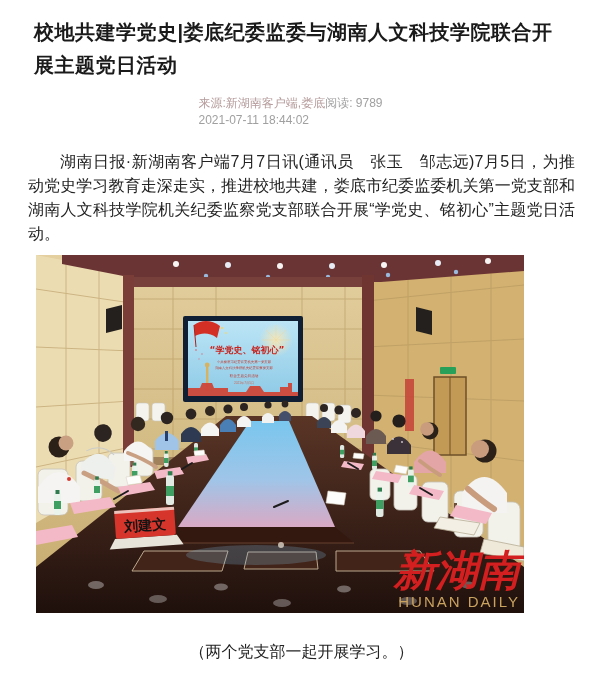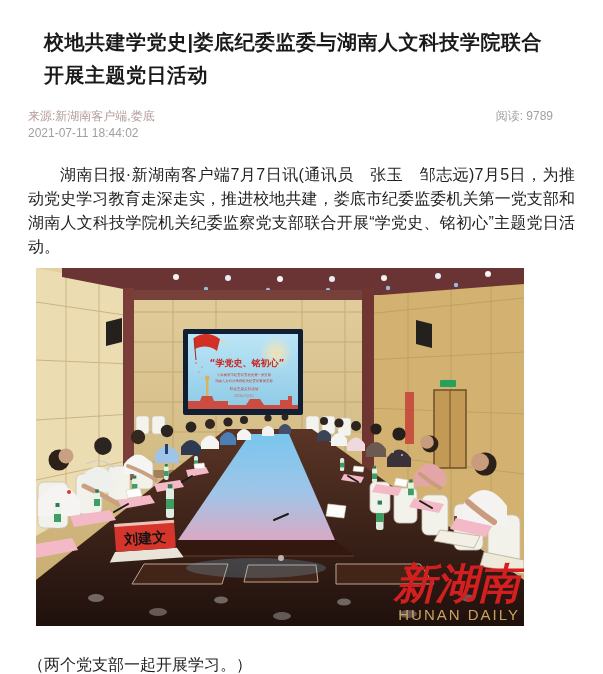--- a/index.html
+++ b/index.html
@@ -3,40 +3,40 @@
 <meta charset="utf-8">
 <style>
   html,body{margin:0;padding:0;background:#ffffff;}
   body{
     width:603px;height:674px;overflow:hidden;position:relative;
     font-family:"Liberation Sans","DejaVu Sans",sans-serif;
     -webkit-font-smoothing:antialiased;
   }
   .page{padding:10px 28px 0 28px;}
   .title{
-    margin:16px;font-size:20px;line-height:33px;font-weight:700;color:#1a1a1a;
+    margin:6px;font-size:20px;line-height:33px;font-weight:700;color:#1a1a1a;
     letter-spacing:.5px;
   }
   .meta-row{
-    margin-top:13px;display:flex;justify-content:space-between;align-items:flex-start;
+    margin-top:13px;display:flex;justify-content:center;align-items:flex-start;
   }
   .meta-left{display:flex;flex-direction:column;}
   .source{font-size:12px;line-height:17px;color:#b59a9a;}
   .datetime{font-size:12px;line-height:17px;color:#a0a0a0;}
   .reads{font-size:12px;line-height:17px;color:#a0a0a0;padding-right:22px;}
   .para{
     margin:0;font-size:16px;line-height:24px;color:#222;
     text-indent:2em;text-align:justify;
   }
   .para-1{margin-top:21px;}
   .photo-wrap{margin:9px auto 0 auto;width:532px;height:358px;display:block;}
   .photo-wrap svg{display:block;}
   .caption{
     margin:26px 0 0 0;font-size:16px;line-height:26px;color:#222;
-    text-indent:0;text-align:left;
+    text-indent:0;text-align:center;
   }
 </style>
 </head>
 <body>
 
 <div class="page">
 
   <h1 class="title">校地共建学党史|娄底纪委监委与湖南人文科技学院联合开展主题党日活动</h1>
 
   <div class="meta-row">

